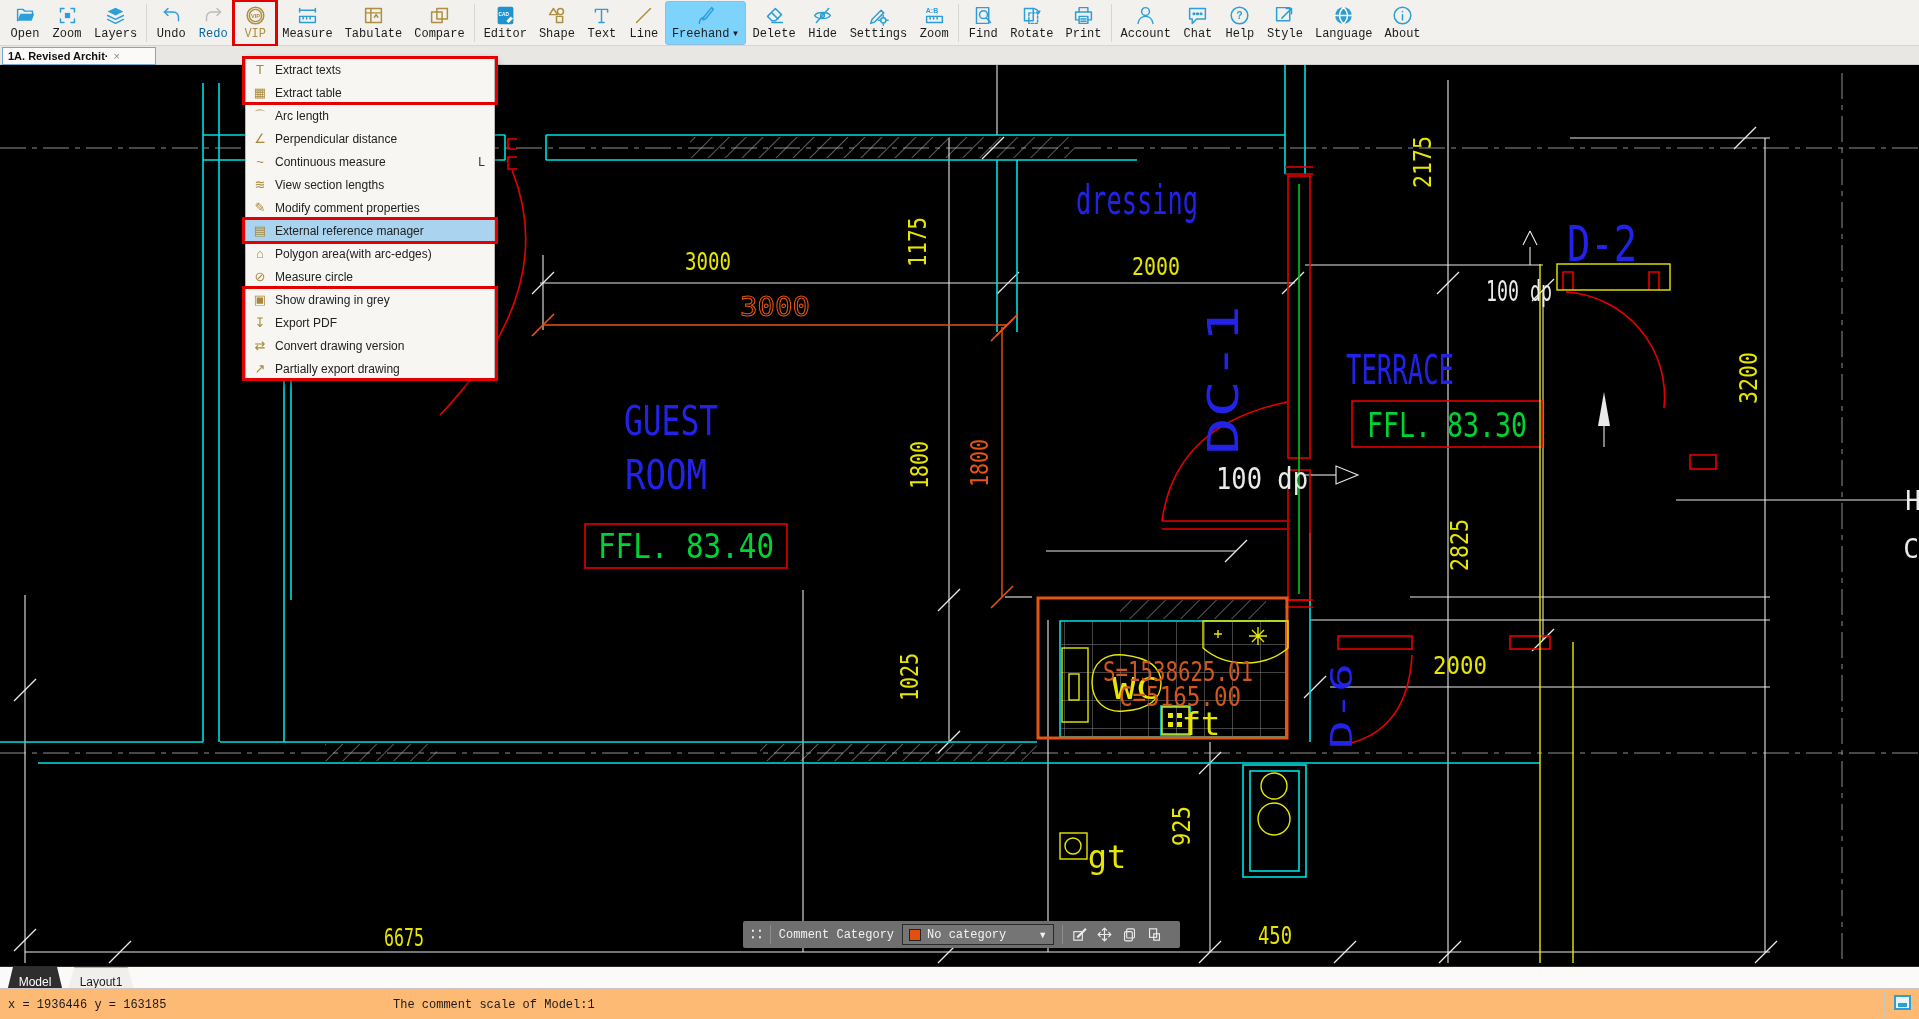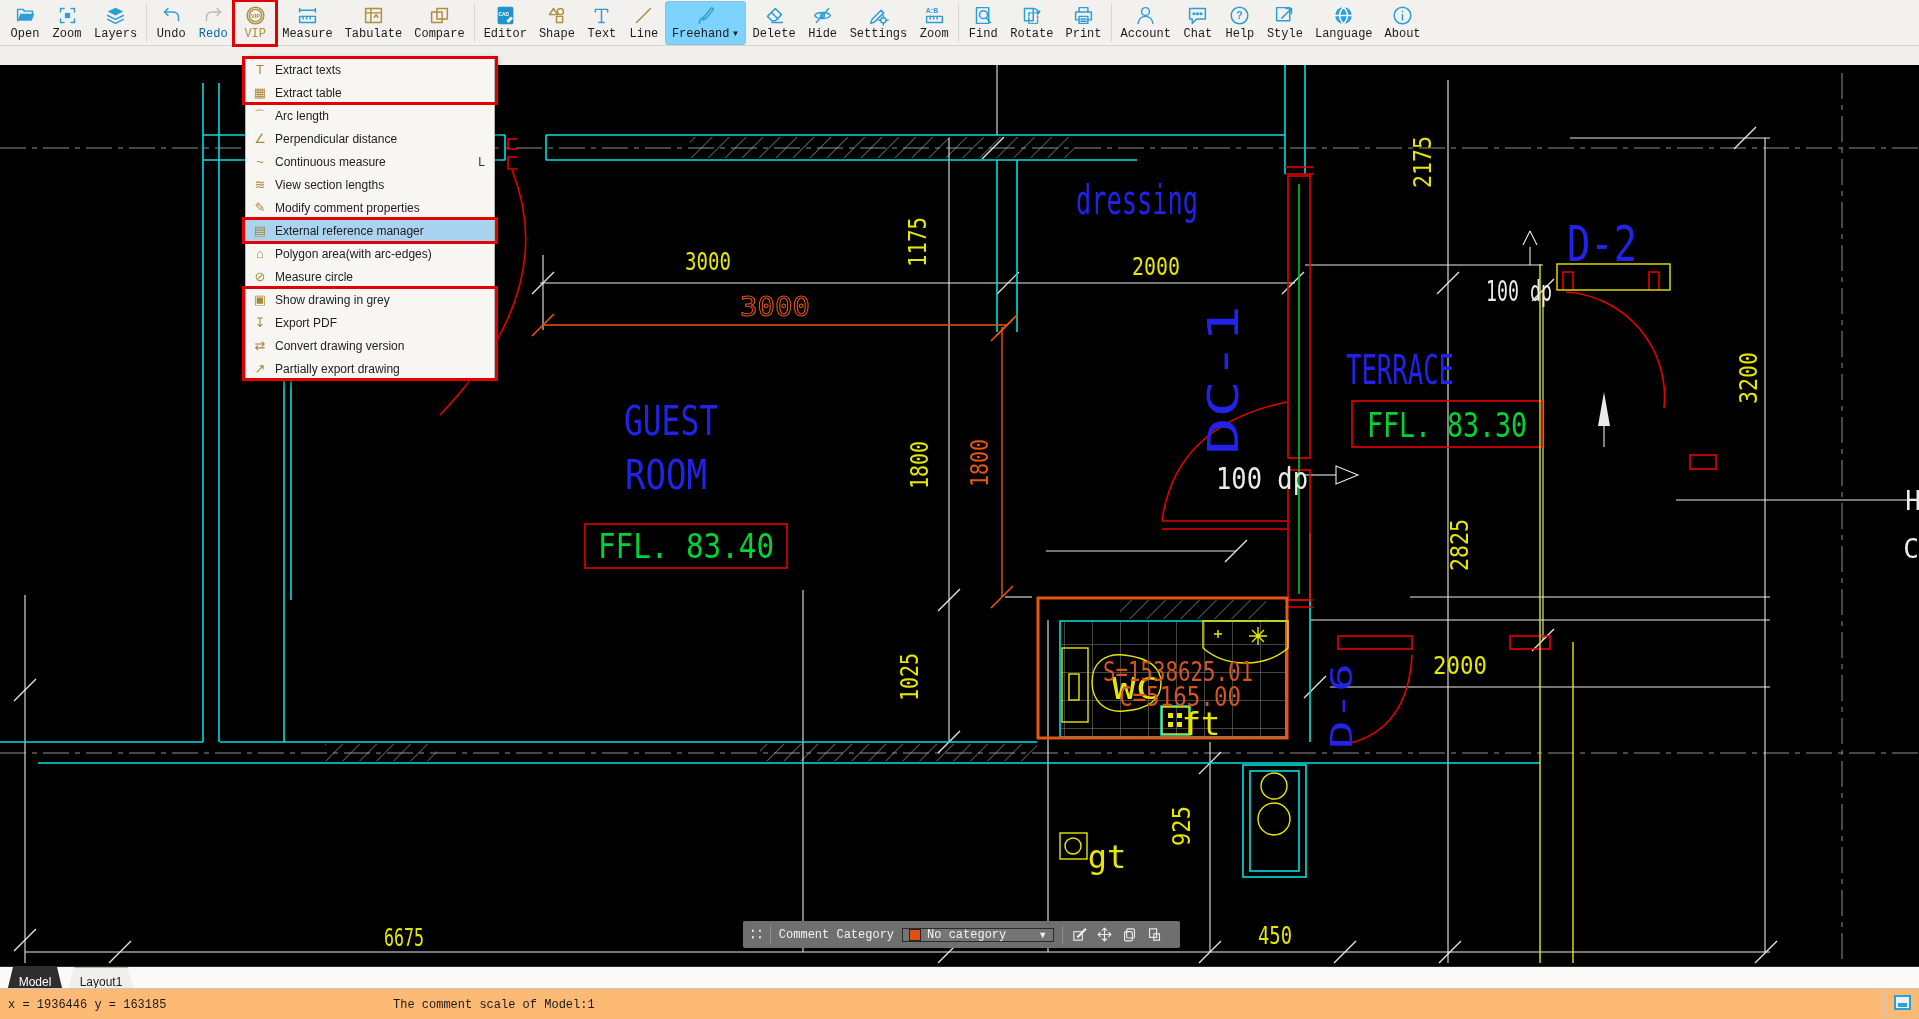--- a/index.html
+++ b/index.html
@@ -35,21 +35,21 @@
   .or{stroke:#e65511;fill:none}
   .ye{stroke:#e8e800;stroke-width:1.4;fill:none}
   .gr{stroke:#00c818;stroke-width:1.6;fill:none}
   text.t{font-family:"DejaVu Sans Mono",monospace}
   .ty{fill:#e6e600}.tb{fill:#2222e8}.tg{fill:#00d435}.tw{fill:#eaeaea}.to{fill:#d4551e}
 
   
   .cbar{position:absolute;left:743px;top:921px;width:437px;height:27px;background:#6f6f6f;border-radius:2px;display:flex;align-items:center;color:#f2f2f2;z-index:30;padding:0 8px;gap:8px}
   .csep{width:1px;height:19px;background:#8d8d8d}
   .clabel{font-family:"Liberation Mono",monospace;font-size:12px;white-space:nowrap}
-  .cdrop{display:flex;align-items:center;gap:6px;border:1px solid #2b2b2b;background:#757575;height:14px;padding:0 6px;width:152px}
+  .cdrop{display:flex;align-items:center;gap:6px;border:1px solid #2b2b2b;background:#757575;height:21px;padding:0 6px;width:152px}
   .cswatch{width:12px;height:12px;background:#e0500e;border:1px solid #222;flex:none}
   .ctext{font-family:"Liberation Mono",monospace;font-size:12px;flex:1;white-space:nowrap}
   .ccaret{font-size:9px;color:#f2f2f2}
   svg.cic{width:17px;height:17px;fill:none;stroke:#ececec;stroke-width:1.6;stroke-linecap:round}
 
   
   .menu{position:absolute;left:245px;top:57px;width:250px;background:#f7f6f3;border:1px solid #b9b7b3;box-shadow:2px 3px 7px rgba(0,0,0,.4);z-index:40}
   .mi{display:flex;align-items:center;height:23px;padding:0 9px 0 6px;font-size:12px;color:#222;gap:7px;white-space:nowrap}
   .mico{width:16px;color:#a8893c;font-size:13px;text-align:center;flex:none}
   .msc{margin-left:auto;color:#333}
@@ -281,20 +281,26 @@
     </div>
     <div class="ti">
       <svg class="ic ib" viewBox="0 0 24 24">
           <circle cx="12" cy="12" r="9.5"></circle>
           <path d="M12 7.5v.3M12 11v6"></path>
         </svg>
       <span class="tl">About</span>
     </div>
   </div>
 
+  <div class="docbar">
+    <div class="dtab">
+      <span>1A. Revised Archit·</span>
+      <span class="x">×</span>
+    </div>
+  </div>
 
   <div class="canvas">
     <svg class="draw" width="1919" height="901" viewBox="0 65 1919 901" xmlns="http://www.w3.org/2000/svg">
       <defs>
         <pattern id="hat" width="12" height="12" patternUnits="userSpaceOnUse" patternTransform="rotate(45)">
             <line x1="0" y1="0" x2="0" y2="12" stroke="#b5b5b5" stroke-width="1"></line>
           </pattern>
         <pattern id="tile" width="28" height="28" patternUnits="userSpaceOnUse">
             <path d="M28 0H0V28" fill="none" stroke="#858585" stroke-width="1"></path>
           </pattern>

